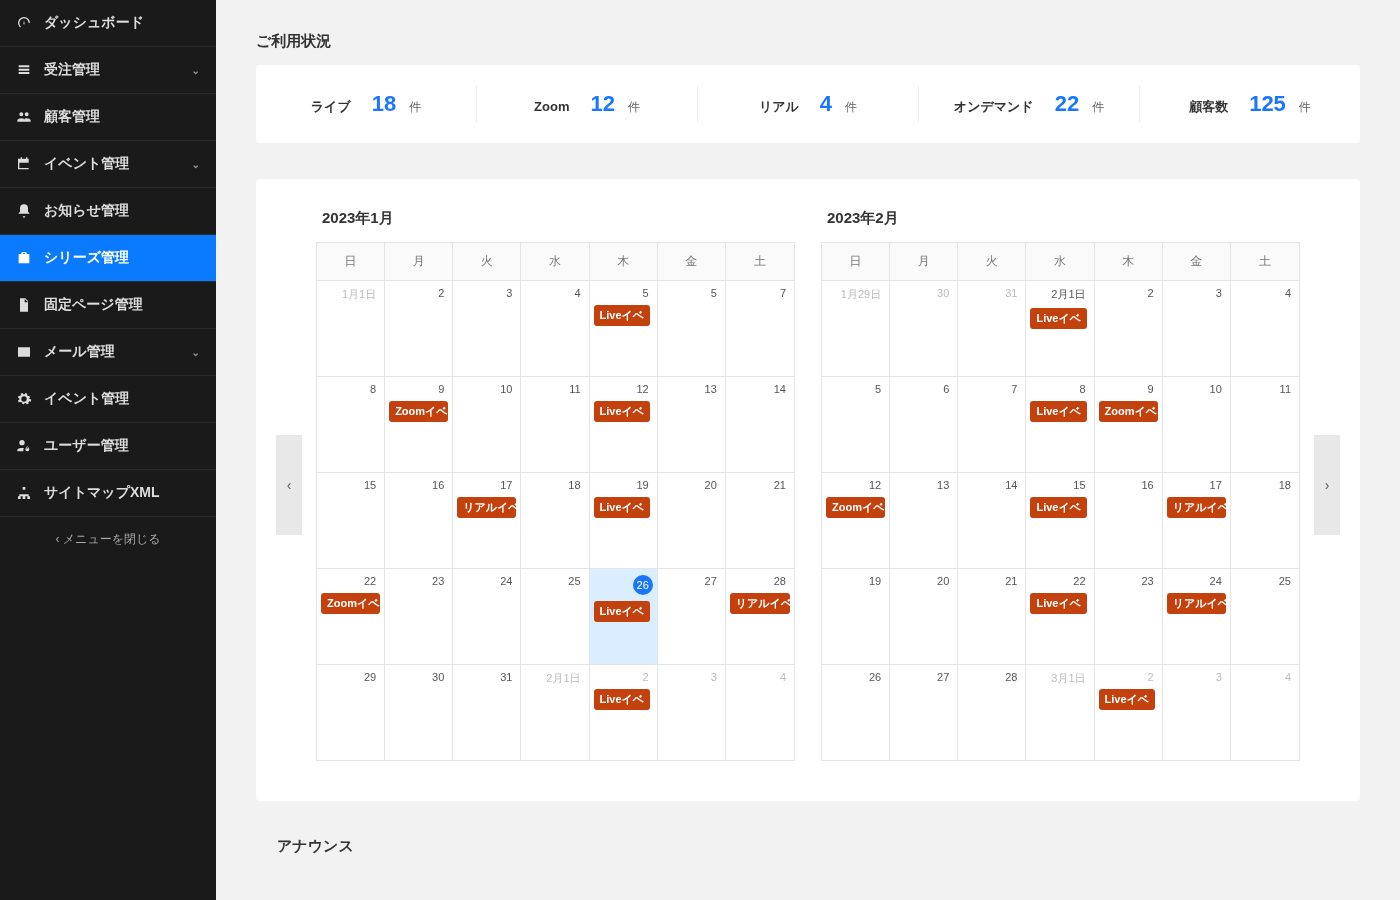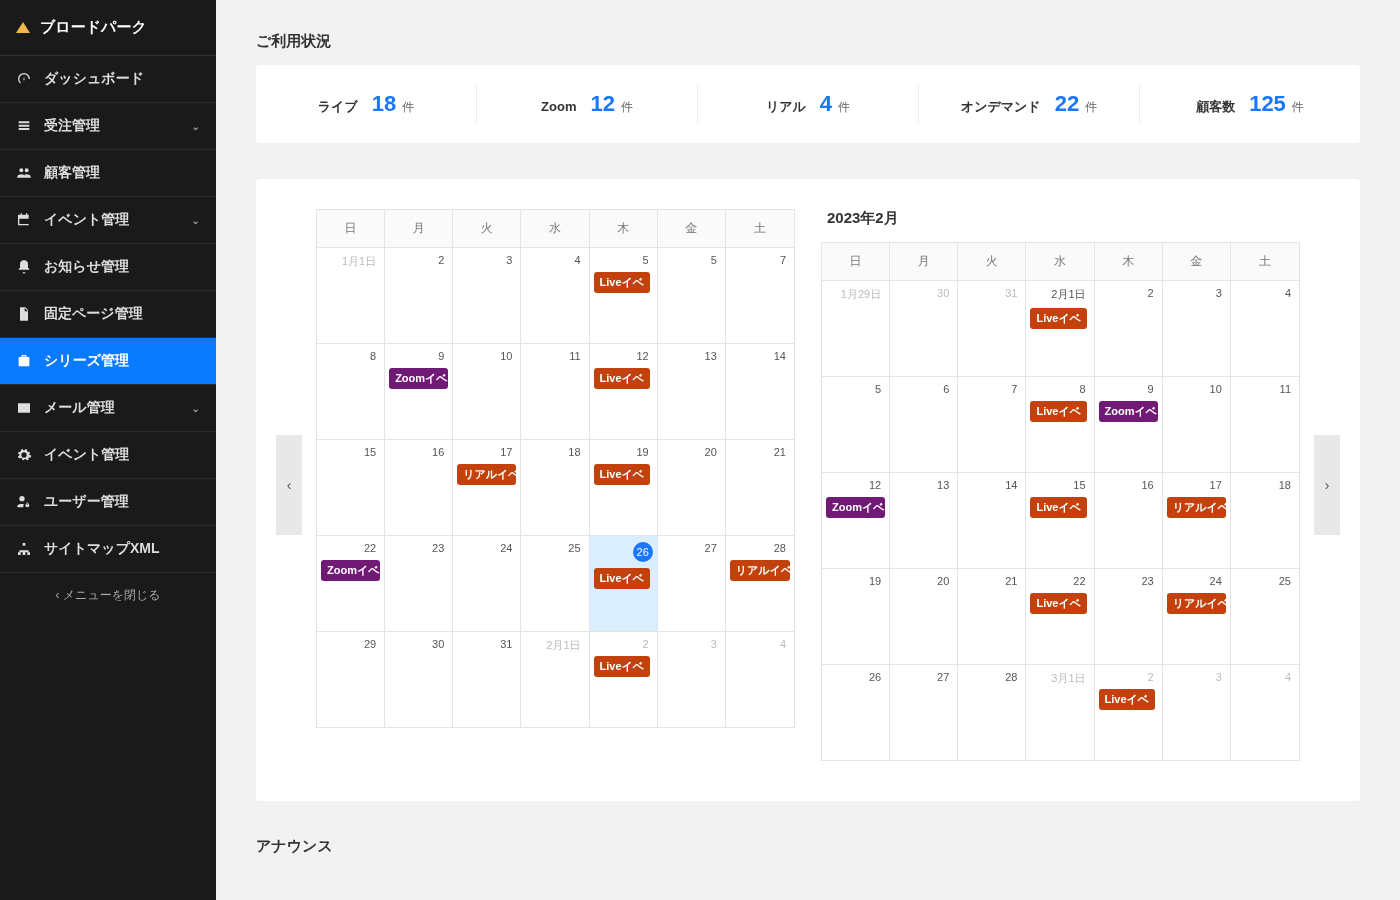--- a/index.html
+++ b/index.html
@@ -16,21 +16,21 @@
 .nav-item .chev { margin-left: auto; font-size: 10px; color: #999; }
 .nav-item .icon { width: 16px; height: 16px; display: inline-flex; align-items: center; justify-content: center; fill: currentColor; }
 .menu-close { text-align: center; padding: 14px 0; font-size: 12px; color: #aaa; cursor: pointer; }
 .menu-close::before { content: "‹ "; }
 
 
 .main { flex: 1; padding: 32px 40px; }
 .section-title { font-size: 15px; font-weight: 700; margin-bottom: 14px; }
 
 .stats { background: #fff; border-radius: 4px; display: flex; padding: 20px 0; margin-bottom: 36px; }
-.stat { flex: 1; display: flex; align-items: baseline; justify-content: center; gap: 14px; border-right: 1px solid #eee; padding: 6px 0; }
+.stat { flex: 1; display: flex; align-items: baseline; justify-content: center; gap: 21px; border-right: 1px solid #eee; padding: 6px 0; }
 .stat:last-child { border-right: none; }
 .stat-label { font-size: 13px; font-weight: 700; }
 .stat-num { color: #1976ff; font-size: 22px; font-weight: 700; }
 .stat-unit { font-size: 12px; color: #666; margin-left: -8px; }
 
 
 .cal-panel { background: #fff; border-radius: 4px; padding: 30px 20px 40px; display: flex; align-items: stretch; gap: 14px; }
 .cal-nav { width: 26px; background: #e8e8e8; display: flex; align-items: center; justify-content: center; font-size: 14px; color: #555; cursor: pointer; align-self: center; height: 100px; }
 .cals { flex: 1; display: flex; gap: 26px; }
 .calendar { flex: 1; }
@@ -41,34 +41,30 @@
 .cal-head > div:last-child { border-right: none; }
 .cal-body { display: grid; grid-template-columns: repeat(7, 1fr); }
 .cell { border-right: 1px solid #e4e4e4; border-top: 1px solid #e4e4e4; height: 96px; padding: 6px 4px 4px; font-size: 12px; position: relative; overflow: hidden; }
 .cell:nth-child(7n) { border-right: none; }
 .cell .day { text-align: right; font-size: 11px; color: #555; padding-right: 4px; display: block; margin-bottom: 6px; }
 .cell.dim .day { color: #bbb; }
 .cell.today { background: #dbeeff; }
 .cell.today .day { display: inline-flex; width: 20px; height: 20px; background: #1976ff; color: #fff; border-radius: 50%; align-items: center; justify-content: center; float: right; text-align: center; padding: 0; }
 .evt { display: inline-block; color: #fff; font-size: 11px; font-weight: 700; padding: 3px 6px; border-radius: 3px; white-space: nowrap; overflow: hidden; max-width: 100%; }
 .evt.live { background: #c2410c; }
-.evt.zoom { background: #701a75; }
+.evt.zoom { background: #c2410c; }
 .evt.real { background: #c2410c; }
 
-.announce-title { font-size: 15px; font-weight: 700; margin-top: 36px; }
+.announce-title { font-size: 15px; font-weight: 700; margin-top: 36px; margin-left: 21px; }
 </style>
 </head>
 <body>
 
 <div class="app">
   <aside class="sidebar">
-    <div class="brand">
-      <span class="logo"></span>
-      <span>ブロードパーク</span>
-    </div>
     <ul class="nav" id="nav">
         <li class="nav-item">
           <span class="icon">
             <svg viewBox="0 0 24 24">
               <path d="M12 3a9 9 0 00-9 9 9 9 0 003 6.7l1.4-1.4A7 7 0 1119 12h2a9 9 0 00-9-9zm0 5l-1 6h2z"></path>
             </svg>
           </span>
           <span>ダッシュボード</span>
         </li>
         <li class="nav-item">
@@ -98,35 +94,35 @@
           <span class="chev">⌄</span>
         </li>
         <li class="nav-item">
           <span class="icon">
             <svg viewBox="0 0 24 24">
               <path d="M12 2a6 6 0 00-6 6v5l-2 2v1h16v-1l-2-2V8a6 6 0 00-6-6zm0 20a2 2 0 002-2h-4a2 2 0 002 2z"></path>
             </svg>
           </span>
           <span>お知らせ管理</span>
         </li>
+        <li class="nav-item active">
+          <span class="icon">
+            <svg viewBox="0 0 24 24">
+              <path d="M10 3h4a2 2 0 012 2v1h4v14H4V6h4V5a2 2 0 012-2zm0 3h4V5h-4z"></path>
+            </svg>
+          </span>
+          <span>シリーズ管理</span>
+        </li>
         <li class="nav-item">
           <span class="icon">
             <svg viewBox="0 0 24 24">
               <path d="M6 2h8l4 4v16H6zM13 3v5h5"></path>
             </svg>
           </span>
           <span>固定ページ管理</span>
-        </li>
-        <li class="nav-item active">
-          <span class="icon">
-            <svg viewBox="0 0 24 24">
-              <path d="M10 3h4a2 2 0 012 2v1h4v14H4V6h4V5a2 2 0 012-2zm0 3h4V5h-4z"></path>
-            </svg>
-          </span>
-          <span>シリーズ管理</span>
         </li>
         <li class="nav-item">
           <span class="icon">
             <svg viewBox="0 0 24 24">
               <path d="M3 5h18v14H3zm9 7L4 6h16z"></path>
             </svg>
           </span>
           <span>メール管理</span>
           <span class="chev">⌄</span>
         </li>
@@ -185,20 +181,21 @@
           <span class="stat-label">顧客数</span>
           <span class="stat-num">125</span>
           <span class="stat-unit">件</span>
         </div>
       </div>
 
     <div class="cal-panel">
       <div class="cal-nav">‹</div>
       <div class="cals" id="cals">
           <div class="calendar">
+            <div class="cal-title">2023年1月</div>
             <div class="cal-grid">
               <div class="cal-head">
                 <div>日</div>
                 <div>月</div>
                 <div>火</div>
                 <div>水</div>
                 <div>木</div>
                 <div>金</div>
                 <div>土</div>
               </div>

